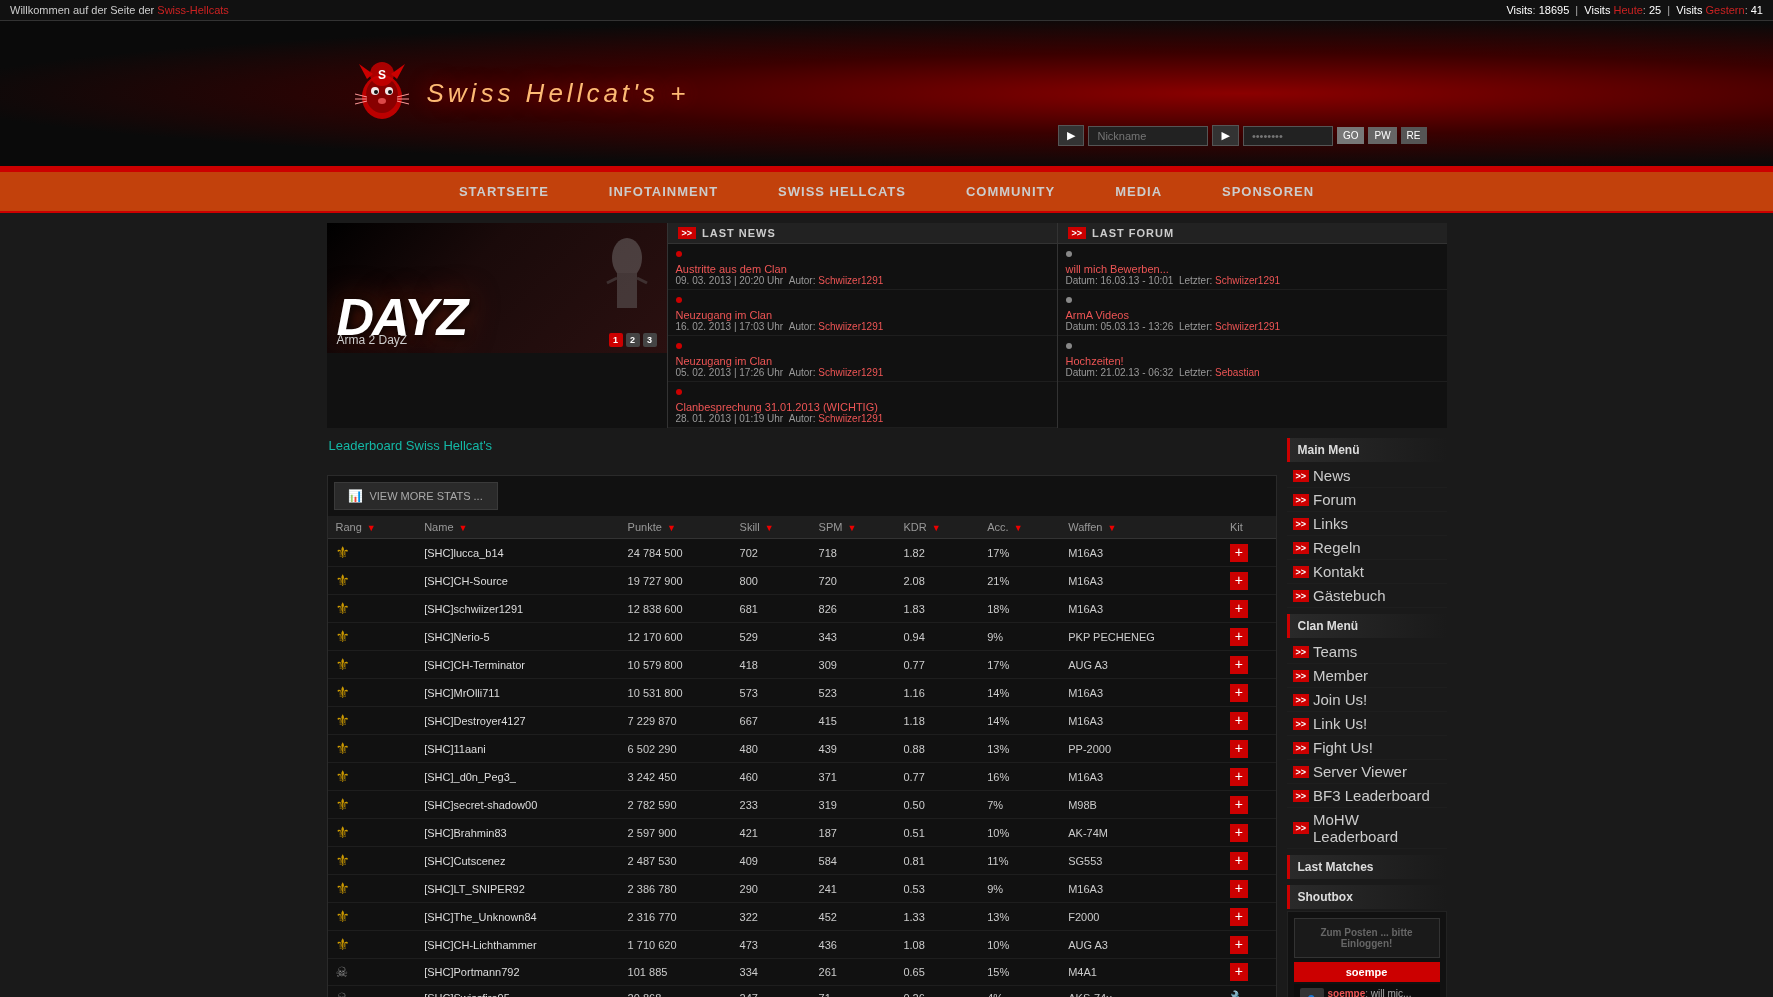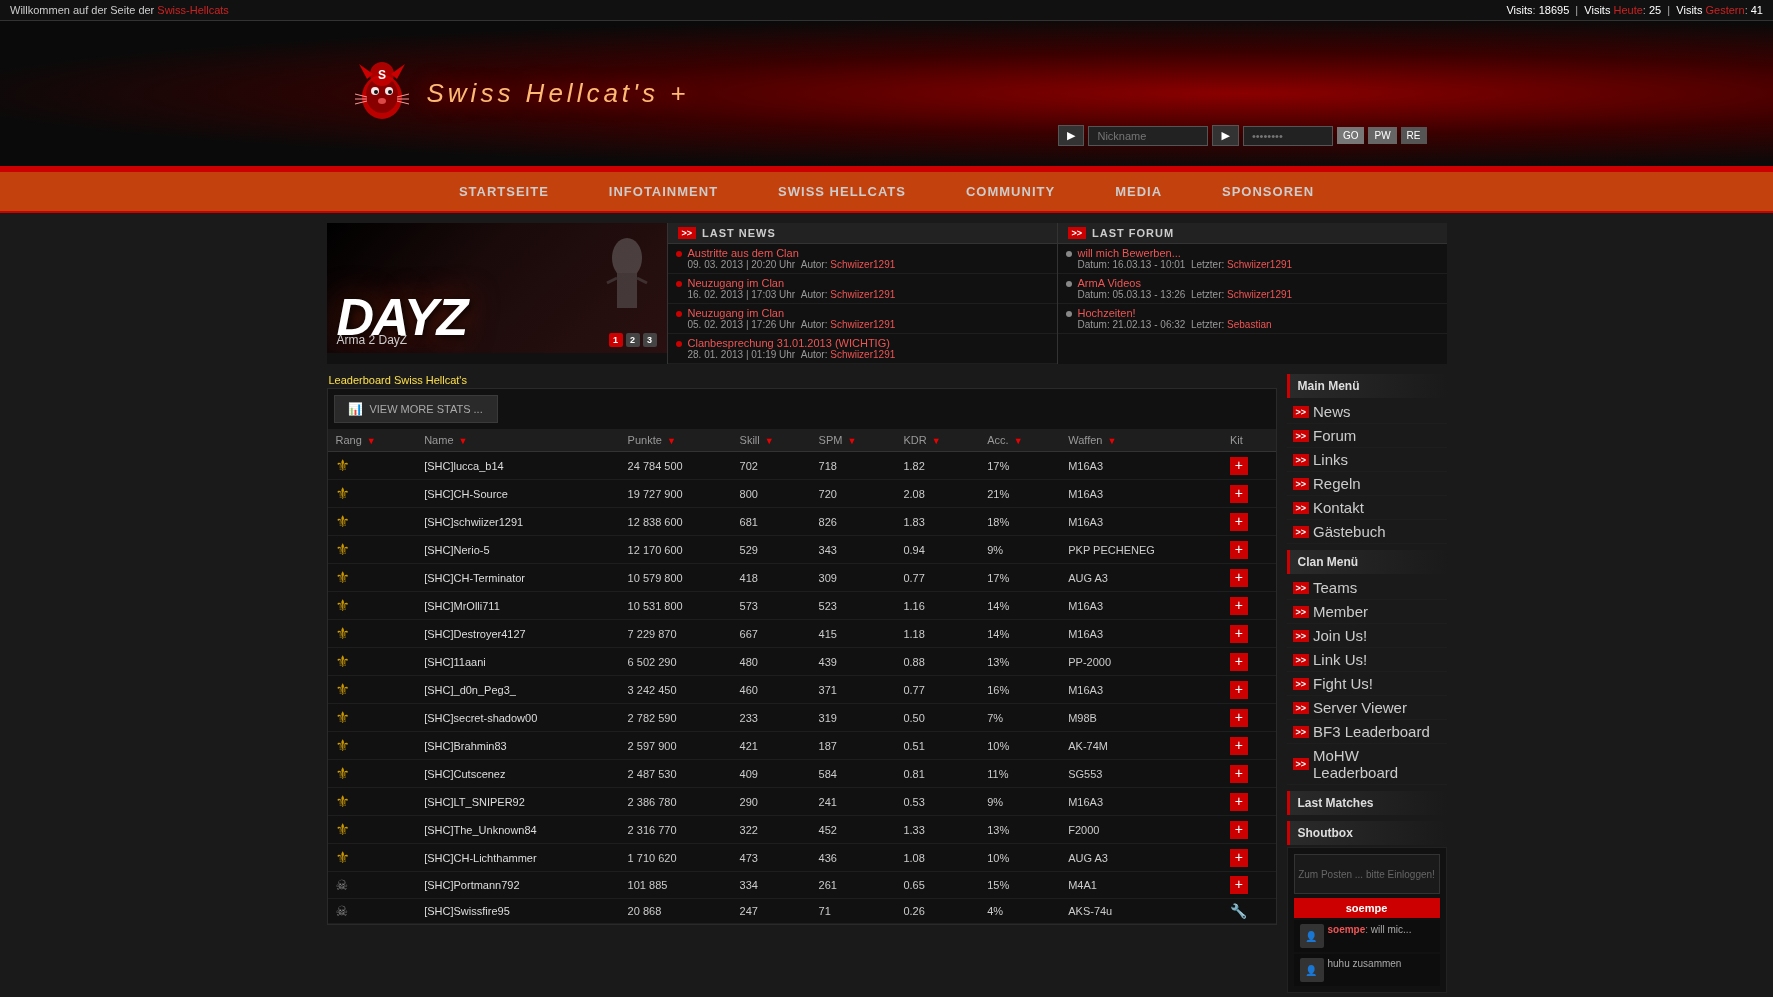--- a/index.html
+++ b/index.html
@@ -236,20 +236,21 @@
       font-weight: bold;
       letter-spacing: 1px;
       text-transform: uppercase;
     }
     .news-item {
       padding: 3px 8px;
       border-bottom: 1px solid #1e1e1e;
       display: flex;
       align-items: flex-start;
       gap: 6px;
+      flex-direction: column;
     }
     .news-dot {
       width: 6px;
       height: 6px;
       background: #cc0000;
       border-radius: 50%;
       margin-top: 4px;
       flex-shrink: 0;
     }
     .news-content {}
@@ -261,23 +262,23 @@
     #main-layout {
       display: flex;
       gap: 10px;
     }
 
     
     #main-content {
       flex: 1;
     }
     #leaderboard-title {
-      color: #fde047;
-      font-size: 11px;
-      margin-bottom: 2px;
+      color: #14b8a6;
+      font-size: 13px;
+      margin-bottom: 22px;
       padding-left: 2px;
     }
     #leaderboard-box {
       background: #111;
       border: 1px solid #2a2a2a;
     }
     #view-more-btn {
       background: #2a2a2a;
       border: 1px solid #3a3a3a;
       color: #aaa;
@@ -419,20 +420,21 @@
       border: 1px solid #333;
       padding: 0;
       color: #666;
       font-size: 10px;
       text-align: center;
       cursor: pointer;
       min-height: 40px;
       display: flex;
       align-items: center;
       justify-content: center;
+      font-weight: bold;
     }
     .shoutbox-user-btn {
       background: #cc0000;
       color: #fff;
       border: none;
       padding: 4px 10px;
       font-size: 11px;
       font-weight: bold;
       cursor: pointer;
       width: 100%;

